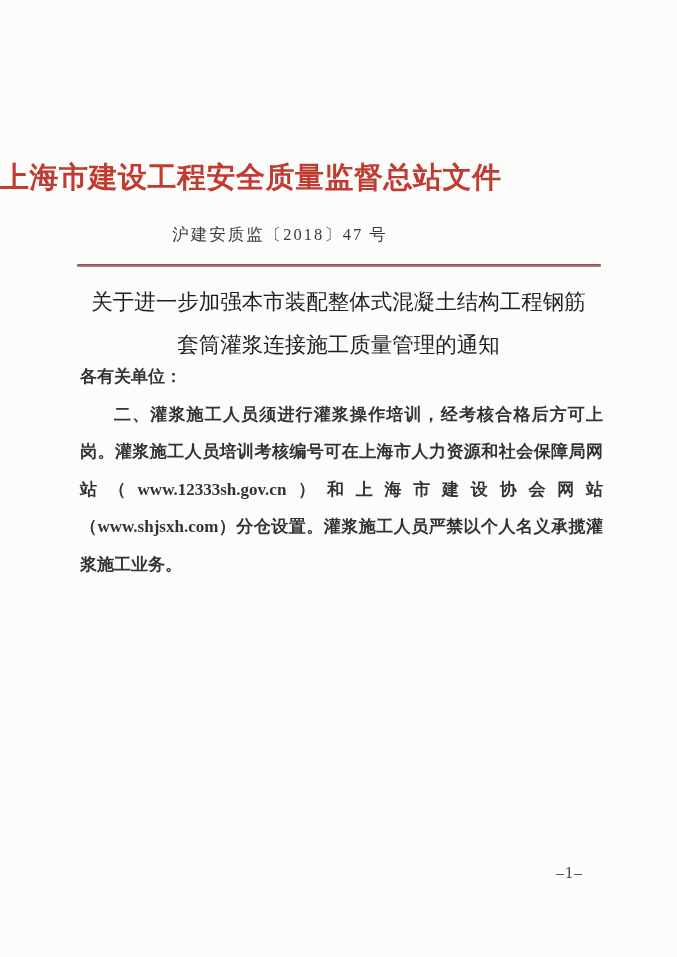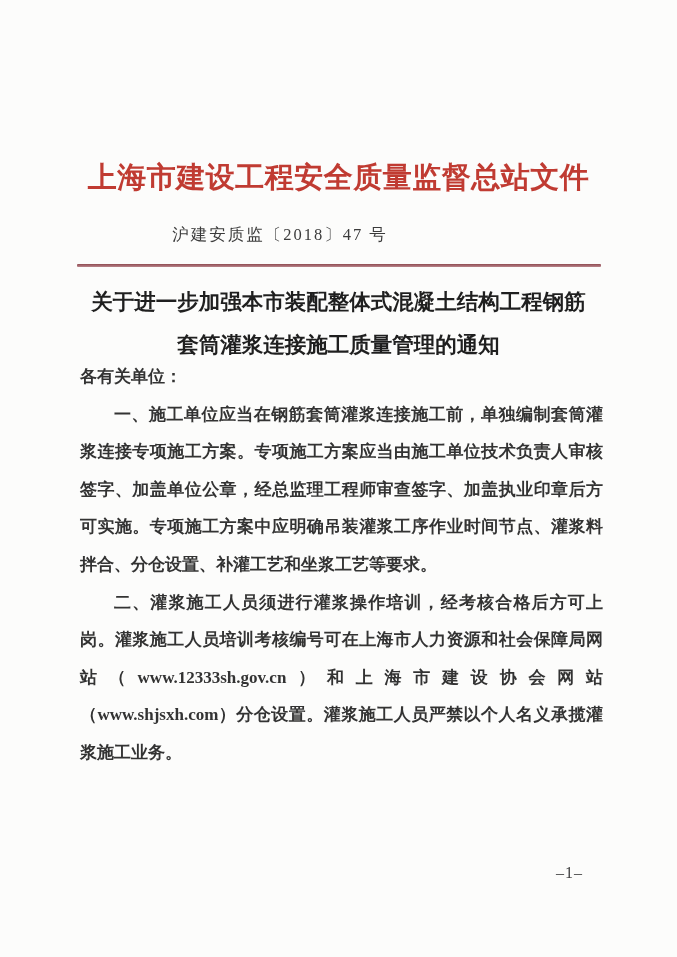--- a/index.html
+++ b/index.html
@@ -16,21 +16,20 @@
     font-family: "Liberation Serif", serif;
     color: #383838;
     overflow: hidden;
     box-sizing: border-box;
   }
   .org-title {
     position: absolute;
     top: 158px;
     left: 0;
     width: 677px;
-    text-align: center;
     font-size: 29px;
     font-weight: bold;
     letter-spacing: 0.5px;
     color: #c03b32;
     white-space: nowrap;
   }
   .doc-number {
     position: absolute;
     top: 224px;
     left: 0;
@@ -52,21 +51,21 @@
   }
   .subject {
     position: absolute;
     top: 281px;
     left: 0;
     width: 677px;
     margin: 0;
     text-align: center;
     font-size: 21.5px;
     line-height: 43px;
-    font-weight: bold;
+    font-weight: normal;
     color: #1f1f1f;
   }
   .subject .subject-line {
     display: block;
     white-space: nowrap;
   }
   .body-text {
     position: absolute;
     top: 358px;
     left: 80px;
@@ -104,19 +103,18 @@
 
   <div class="red-rule"></div>
 
   <h1 class="subject">
     <span class="subject-line">关于进一步加强本市装配整体式混凝土结构工程钢筋</span>
     <span class="subject-line">套筒灌浆连接施工质量管理的通知</span>
   </h1>
 
   <div class="body-text">
     <p class="salutation">各有关单位：</p>
-    <p class="para">一、施工单位应当在钢筋套筒灌浆连接施工前，单独编制套筒灌浆连接专项施工方案。专项施工方案应当由施工单位技术负责人审核签字、加盖单位公章，经总监理工程师审查签字、加盖执业印章后方可实施。专项施工方案中应明确吊装灌浆工序作业时间节点、灌浆料拌合、分仓设置、补灌工艺和坐浆工艺等要求。</p>
     <p class="para">二、灌浆施工人员须进行灌浆操作培训，经考核合格后方可上岗。灌浆施工人员培训考核编号可在上海市人力资源和社会保障局网站（www.12333sh.gov.cn）和上海市建设协会网站（www.shjsxh.com）分仓设置。灌浆施工人员严禁以个人名义承揽灌浆施工业务。</p>
   </div>
 
   <div class="page-number">–1–</div>
 
 </div>
 
 </body></html>

